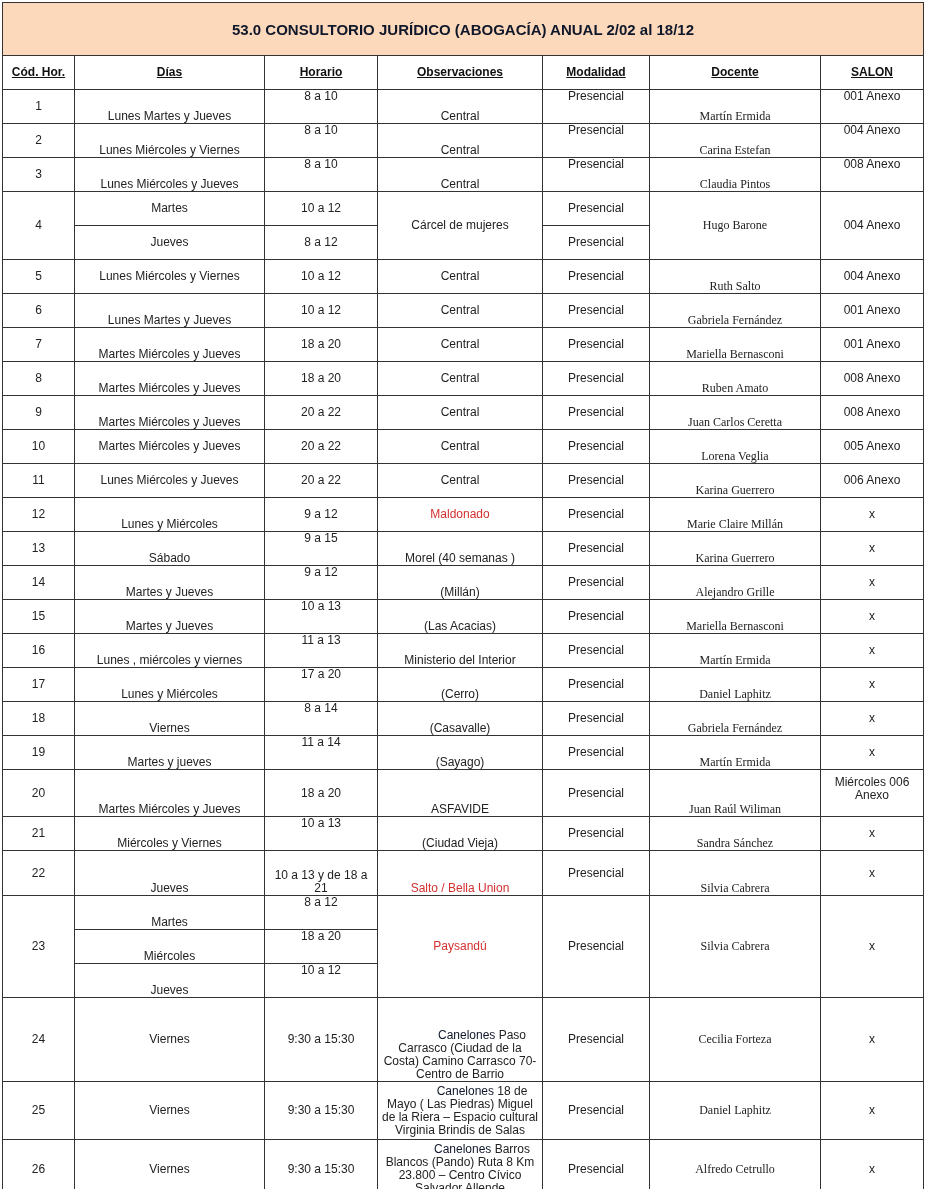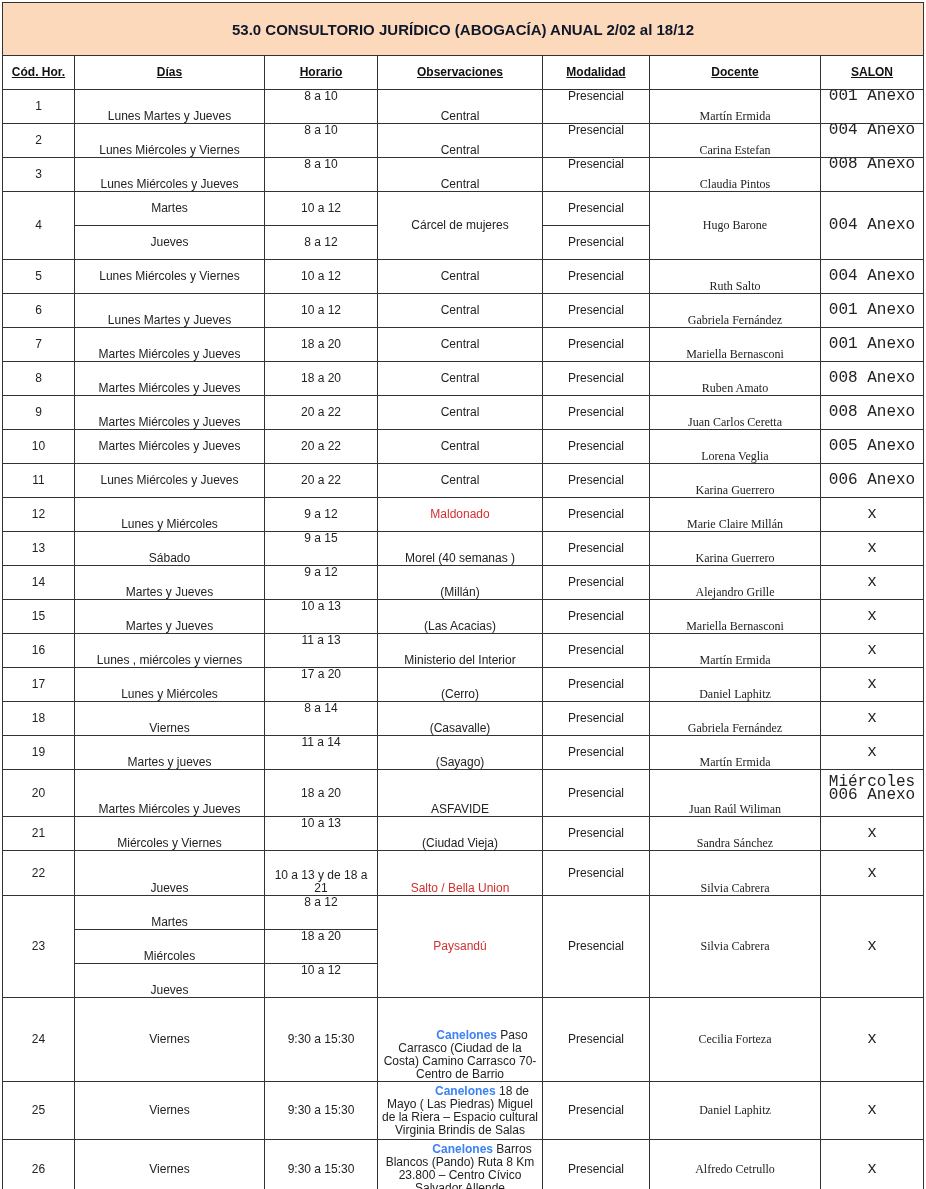--- a/index.html
+++ b/index.html
@@ -35,23 +35,23 @@
       color: #111;
       background: #fff;
       text-decoration: underline;
     }
     table.sched tr.hdr th.small { font-size: 12px; }
     .vt { vertical-align: top; padding-top: 9px; }
     .vb { vertical-align: bottom; padding-bottom: 2px; }
     .vm { vertical-align: middle; }
     .doc { font-family: Liberation Serif, serif; font-size: 12px; }
     .red { color: #d32f2f; }
-    .redb { color: #3b82f6; font-weight: bold; margin-left: 44px; }
+    .redb { color: #0f172a; font-weight: normal; margin-left: 44px; }
     .obs-long { font-size: 12px; line-height: 12px; padding: 0 1px; }
-    .salon { font-family: Liberation Mono, monospace; font-size: 16px; }
+    .salon { font-family: Liberation Sans, sans-serif; font-size: 12px; }
   </style>
 </head>
 <body>
 
 <table class="sched">
   <colgroup>
     <col style="width:72px">
       <col style="width:190px">
       <col style="width:113px">
       <col style="width:165px">

